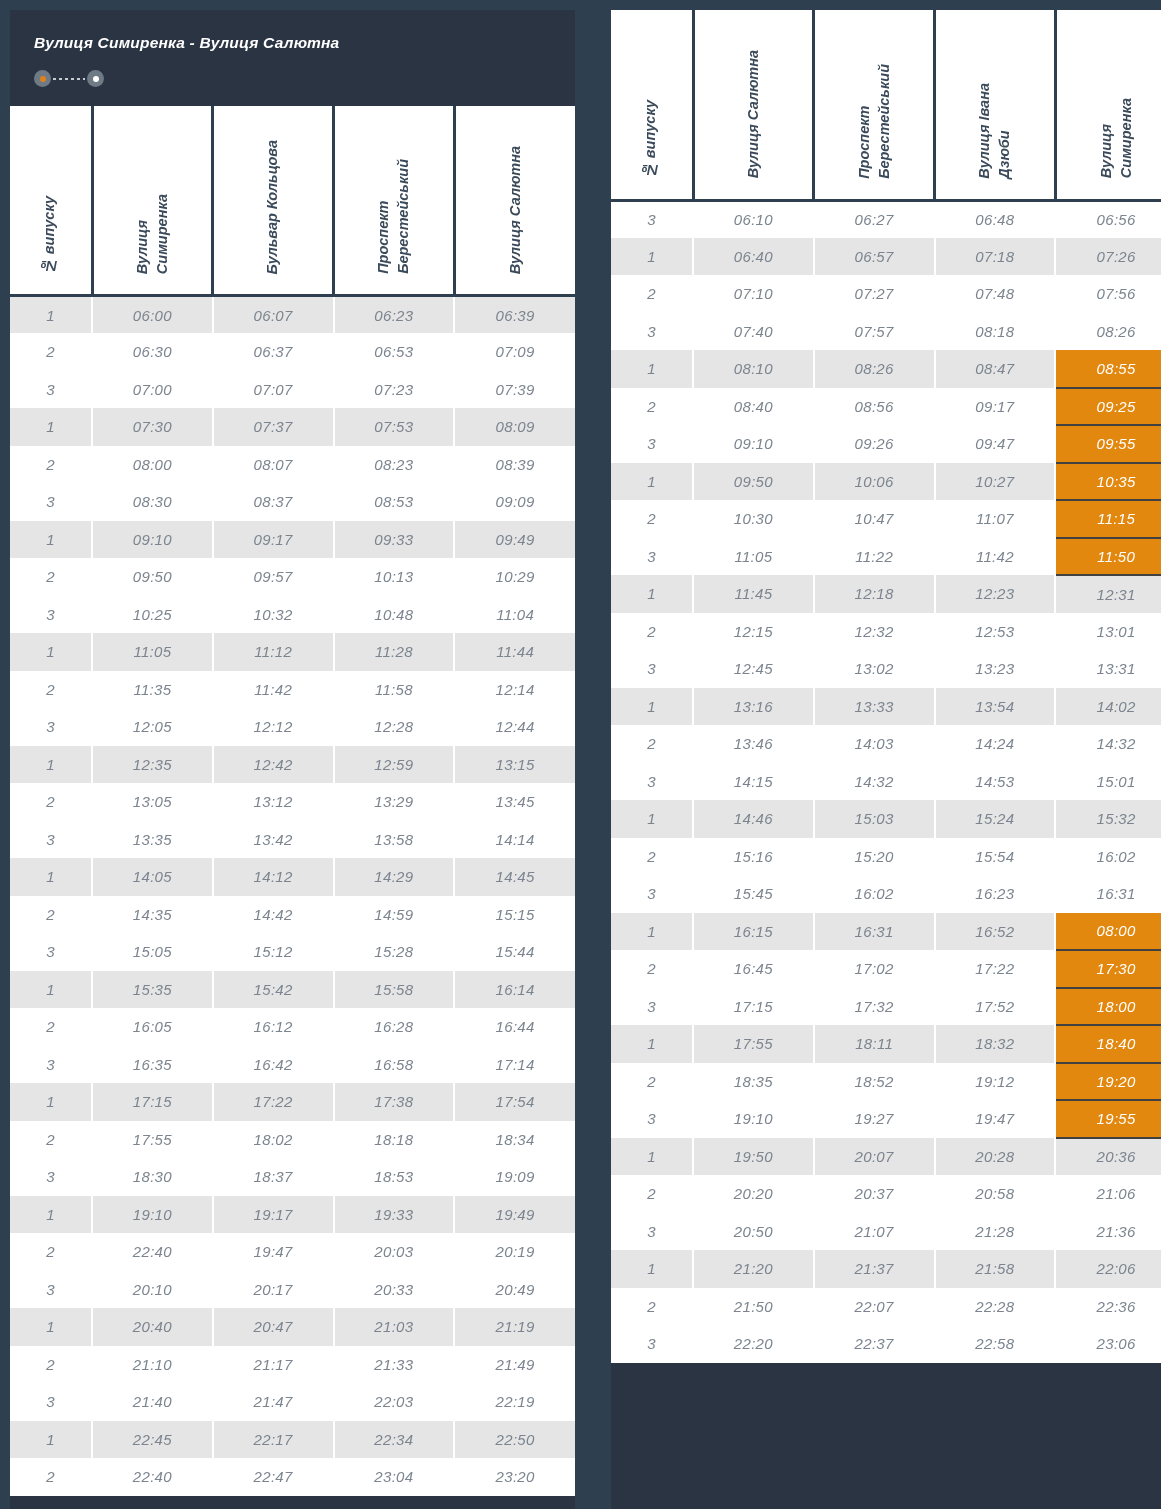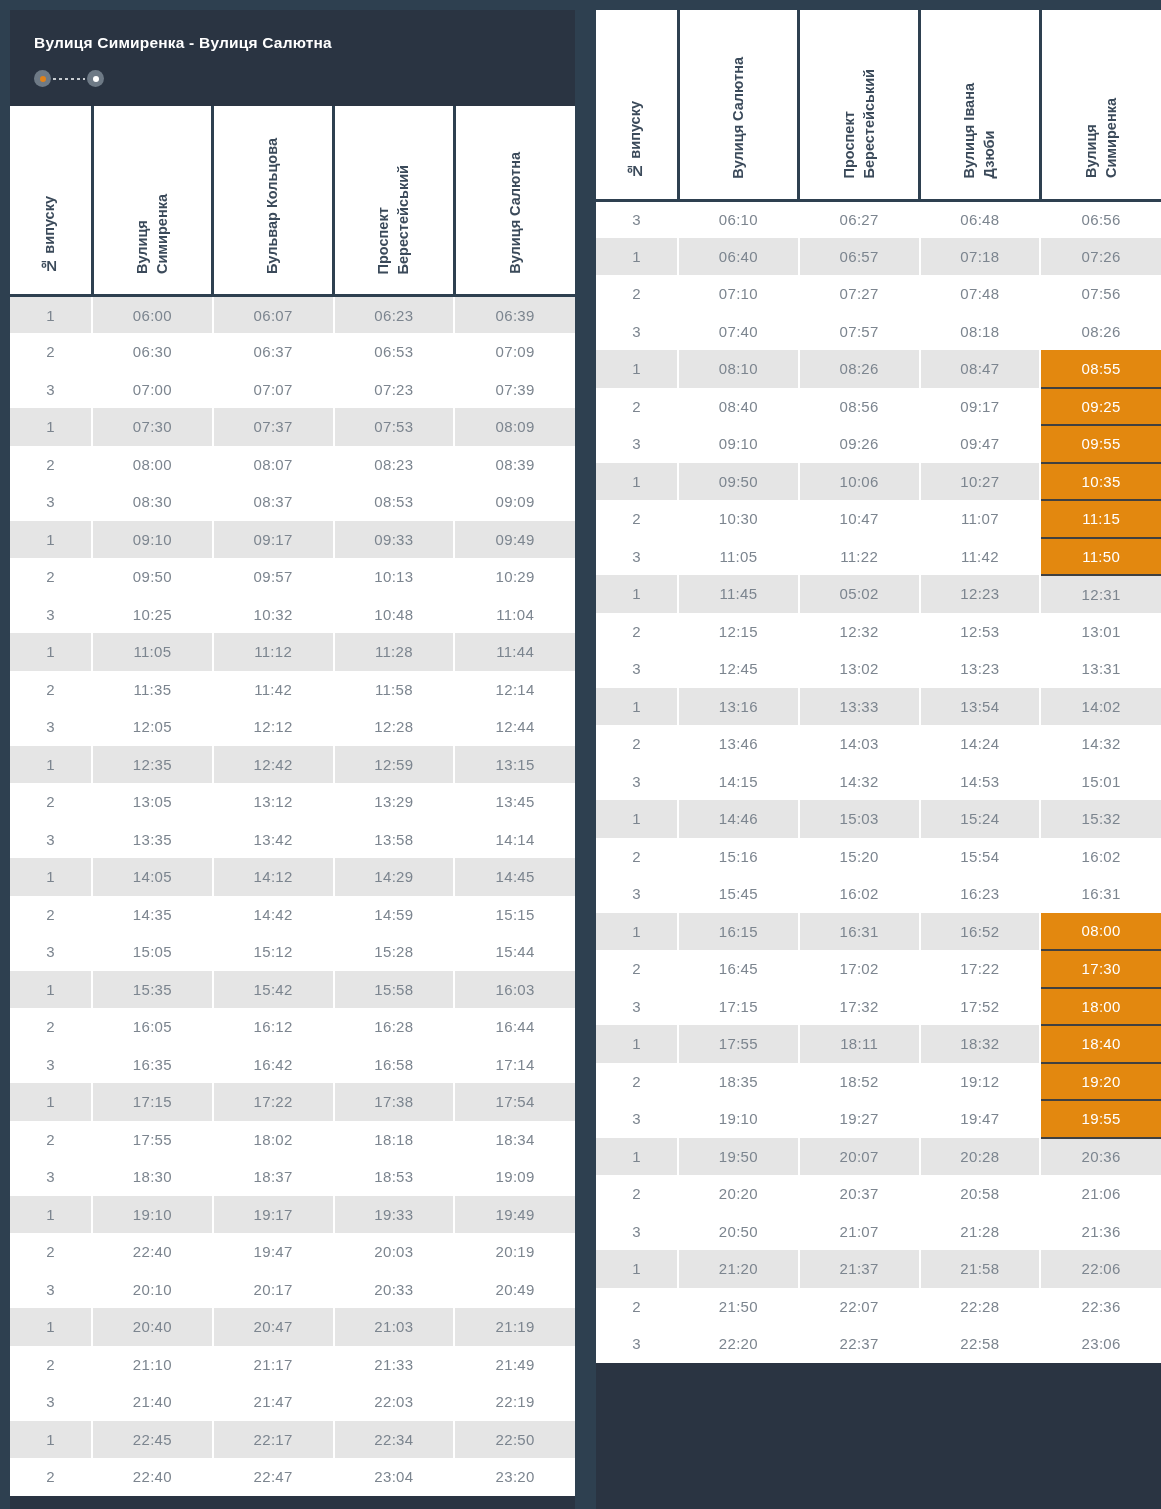--- a/index.html
+++ b/index.html
@@ -11,22 +11,23 @@
     font-family: "Liberation Sans", sans-serif;
     overflow: hidden;
   }
 
   .page {
     position: relative;
     width: 1161px;
     height: 1509px;
     background: #2e4050;
     display: flex;
-    gap: 21px;
+    gap: 36px;
     padding: 10px 12px 0 10px;
+    font-style: italic;
   }
 
   .panel {
     width: 565px;
     display: flex;
     flex-direction: column;
     background: #2a3442;
   }
 
   .panel-header {
@@ -300,21 +301,21 @@
               <td>15:05</td>
               <td>15:12</td>
               <td>15:28</td>
               <td>15:44</td>
             </tr>
             <tr class="alt">
               <td>1</td>
               <td>15:35</td>
               <td>15:42</td>
               <td>15:58</td>
-              <td>16:03</td>
+              <td>16:14</td>
             </tr>
             <tr>
               <td>2</td>
               <td>16:05</td>
               <td>16:12</td>
               <td>16:28</td>
               <td>16:44</td>
             </tr>
             <tr>
               <td>3</td>
@@ -494,21 +495,21 @@
             <tr>
               <td>3</td>
               <td>11:05</td>
               <td>11:22</td>
               <td>11:42</td>
               <td class="hl">11:50</td>
             </tr>
             <tr class="alt">
               <td>1</td>
               <td>11:45</td>
-              <td>05:02</td>
+              <td>12:18</td>
               <td>12:23</td>
               <td>12:31</td>
             </tr>
             <tr>
               <td>2</td>
               <td>12:15</td>
               <td>12:32</td>
               <td>12:53</td>
               <td>13:01</td>
             </tr>

